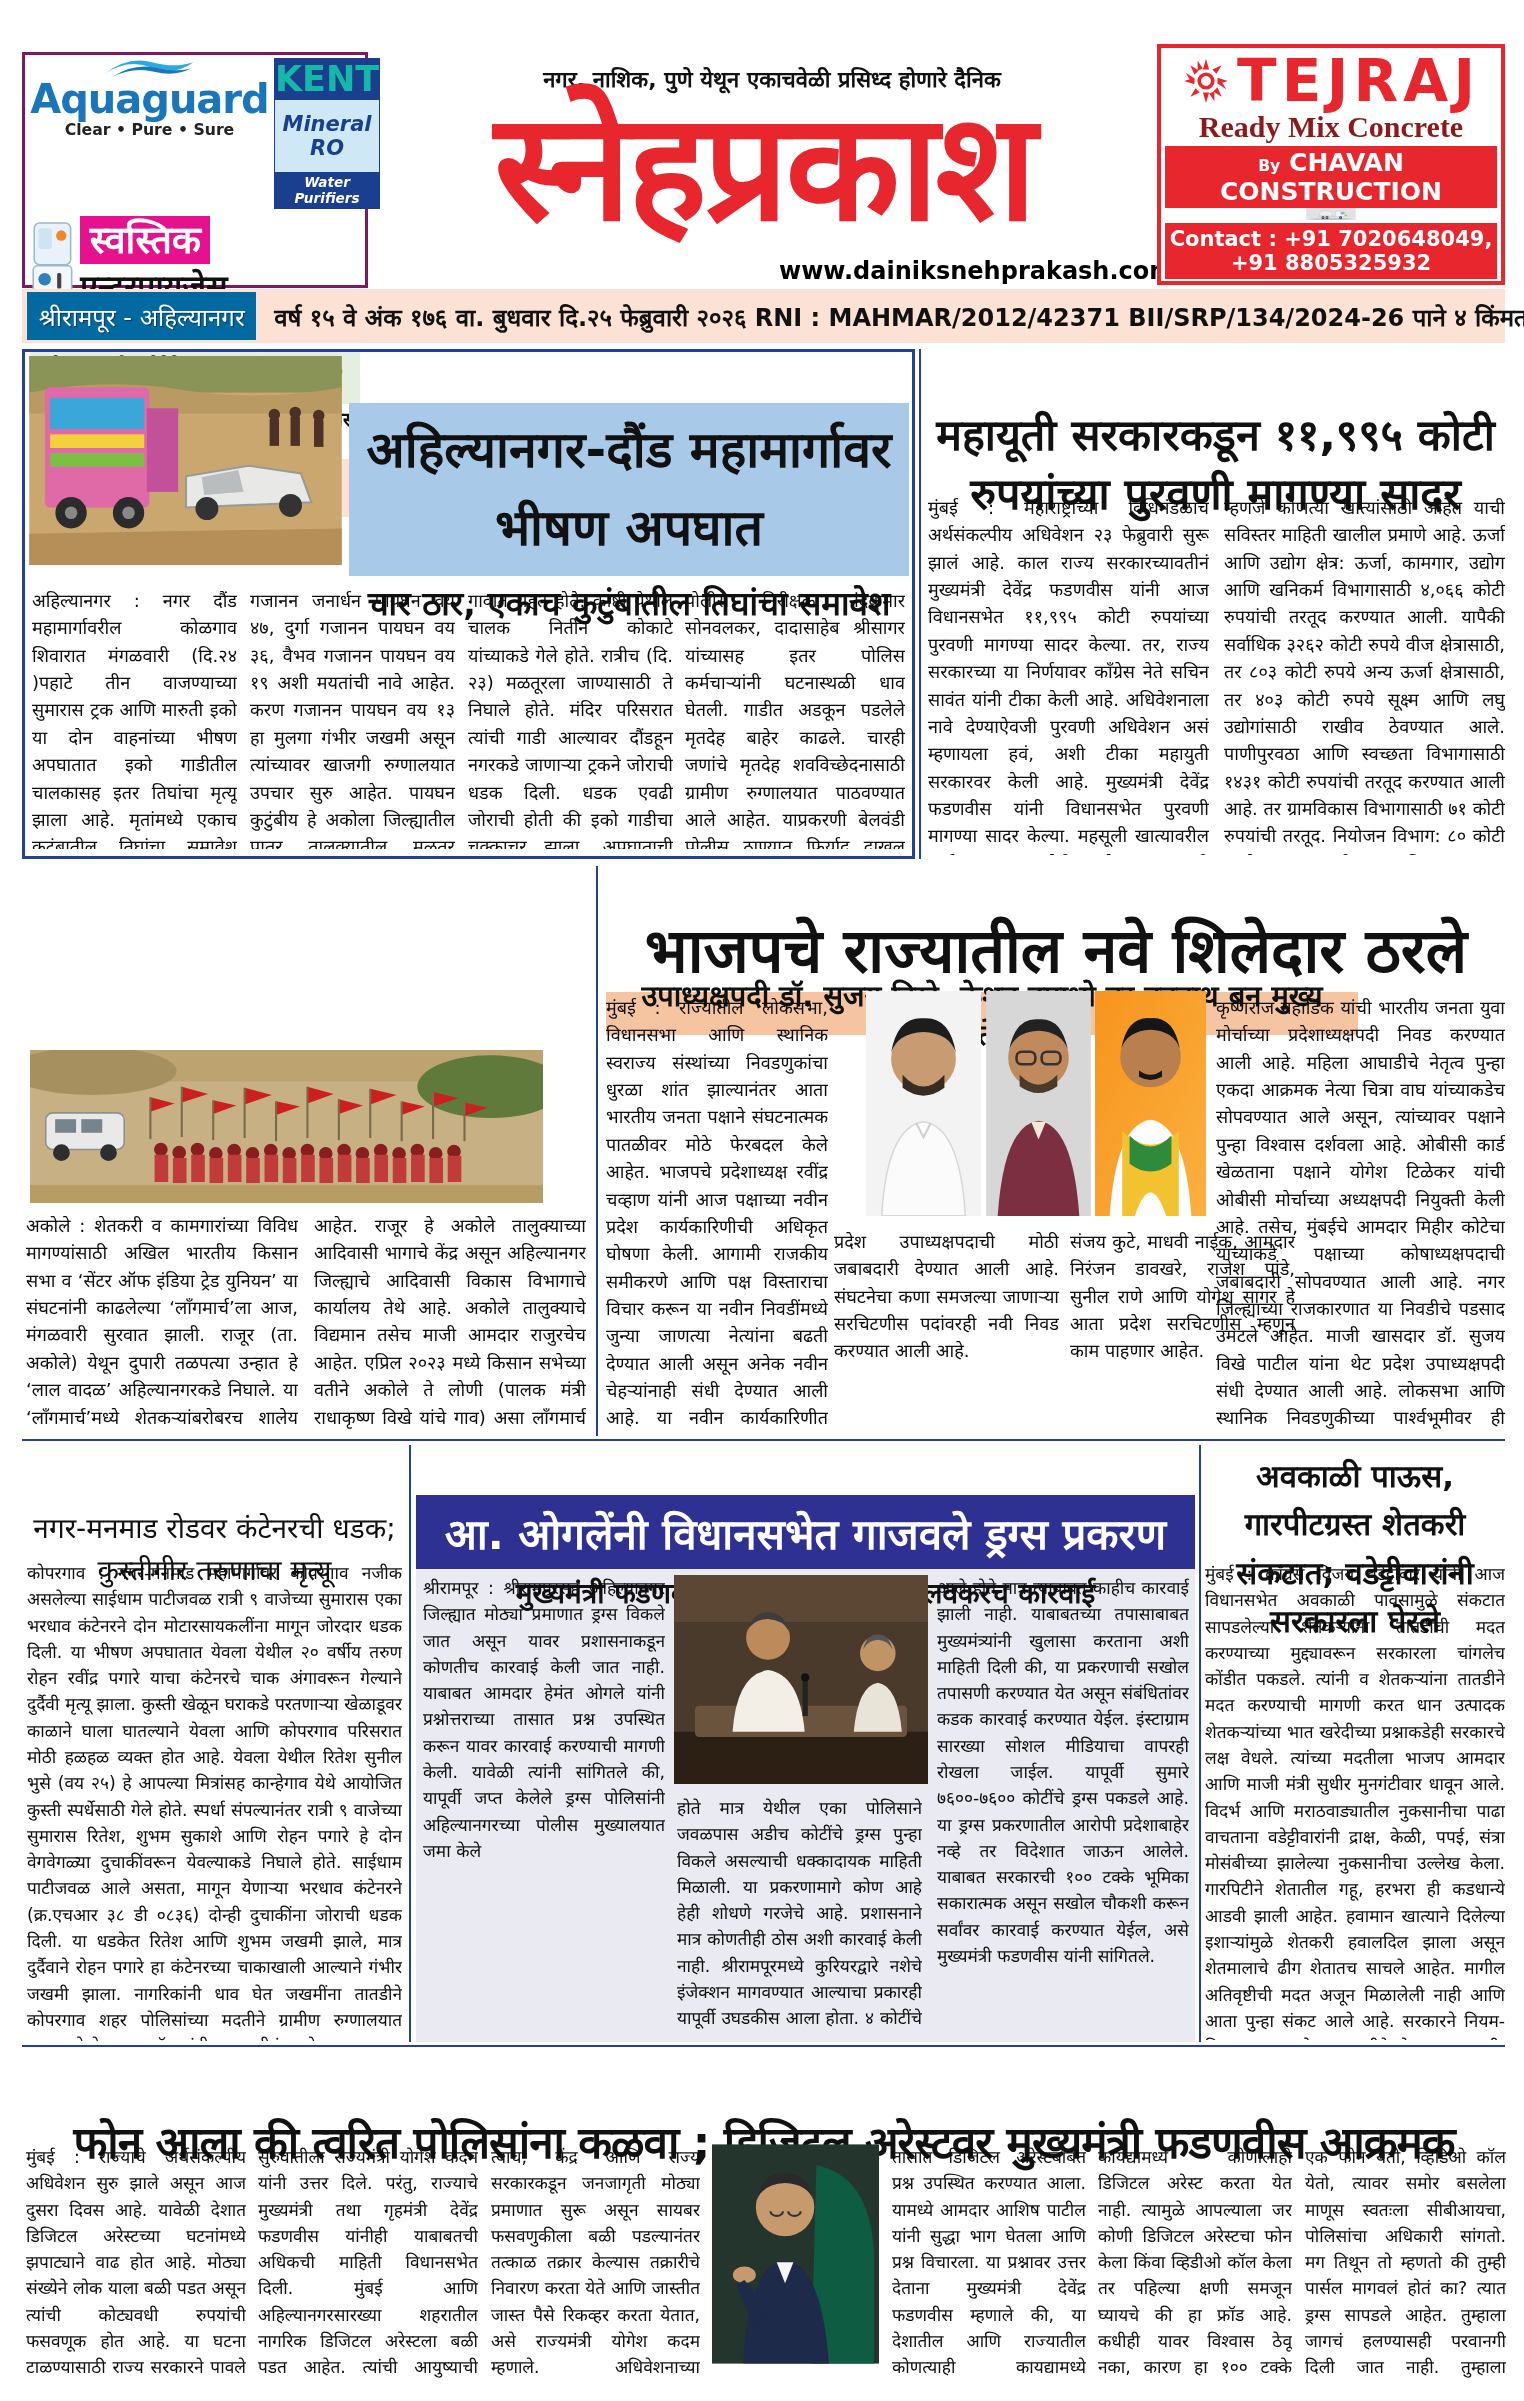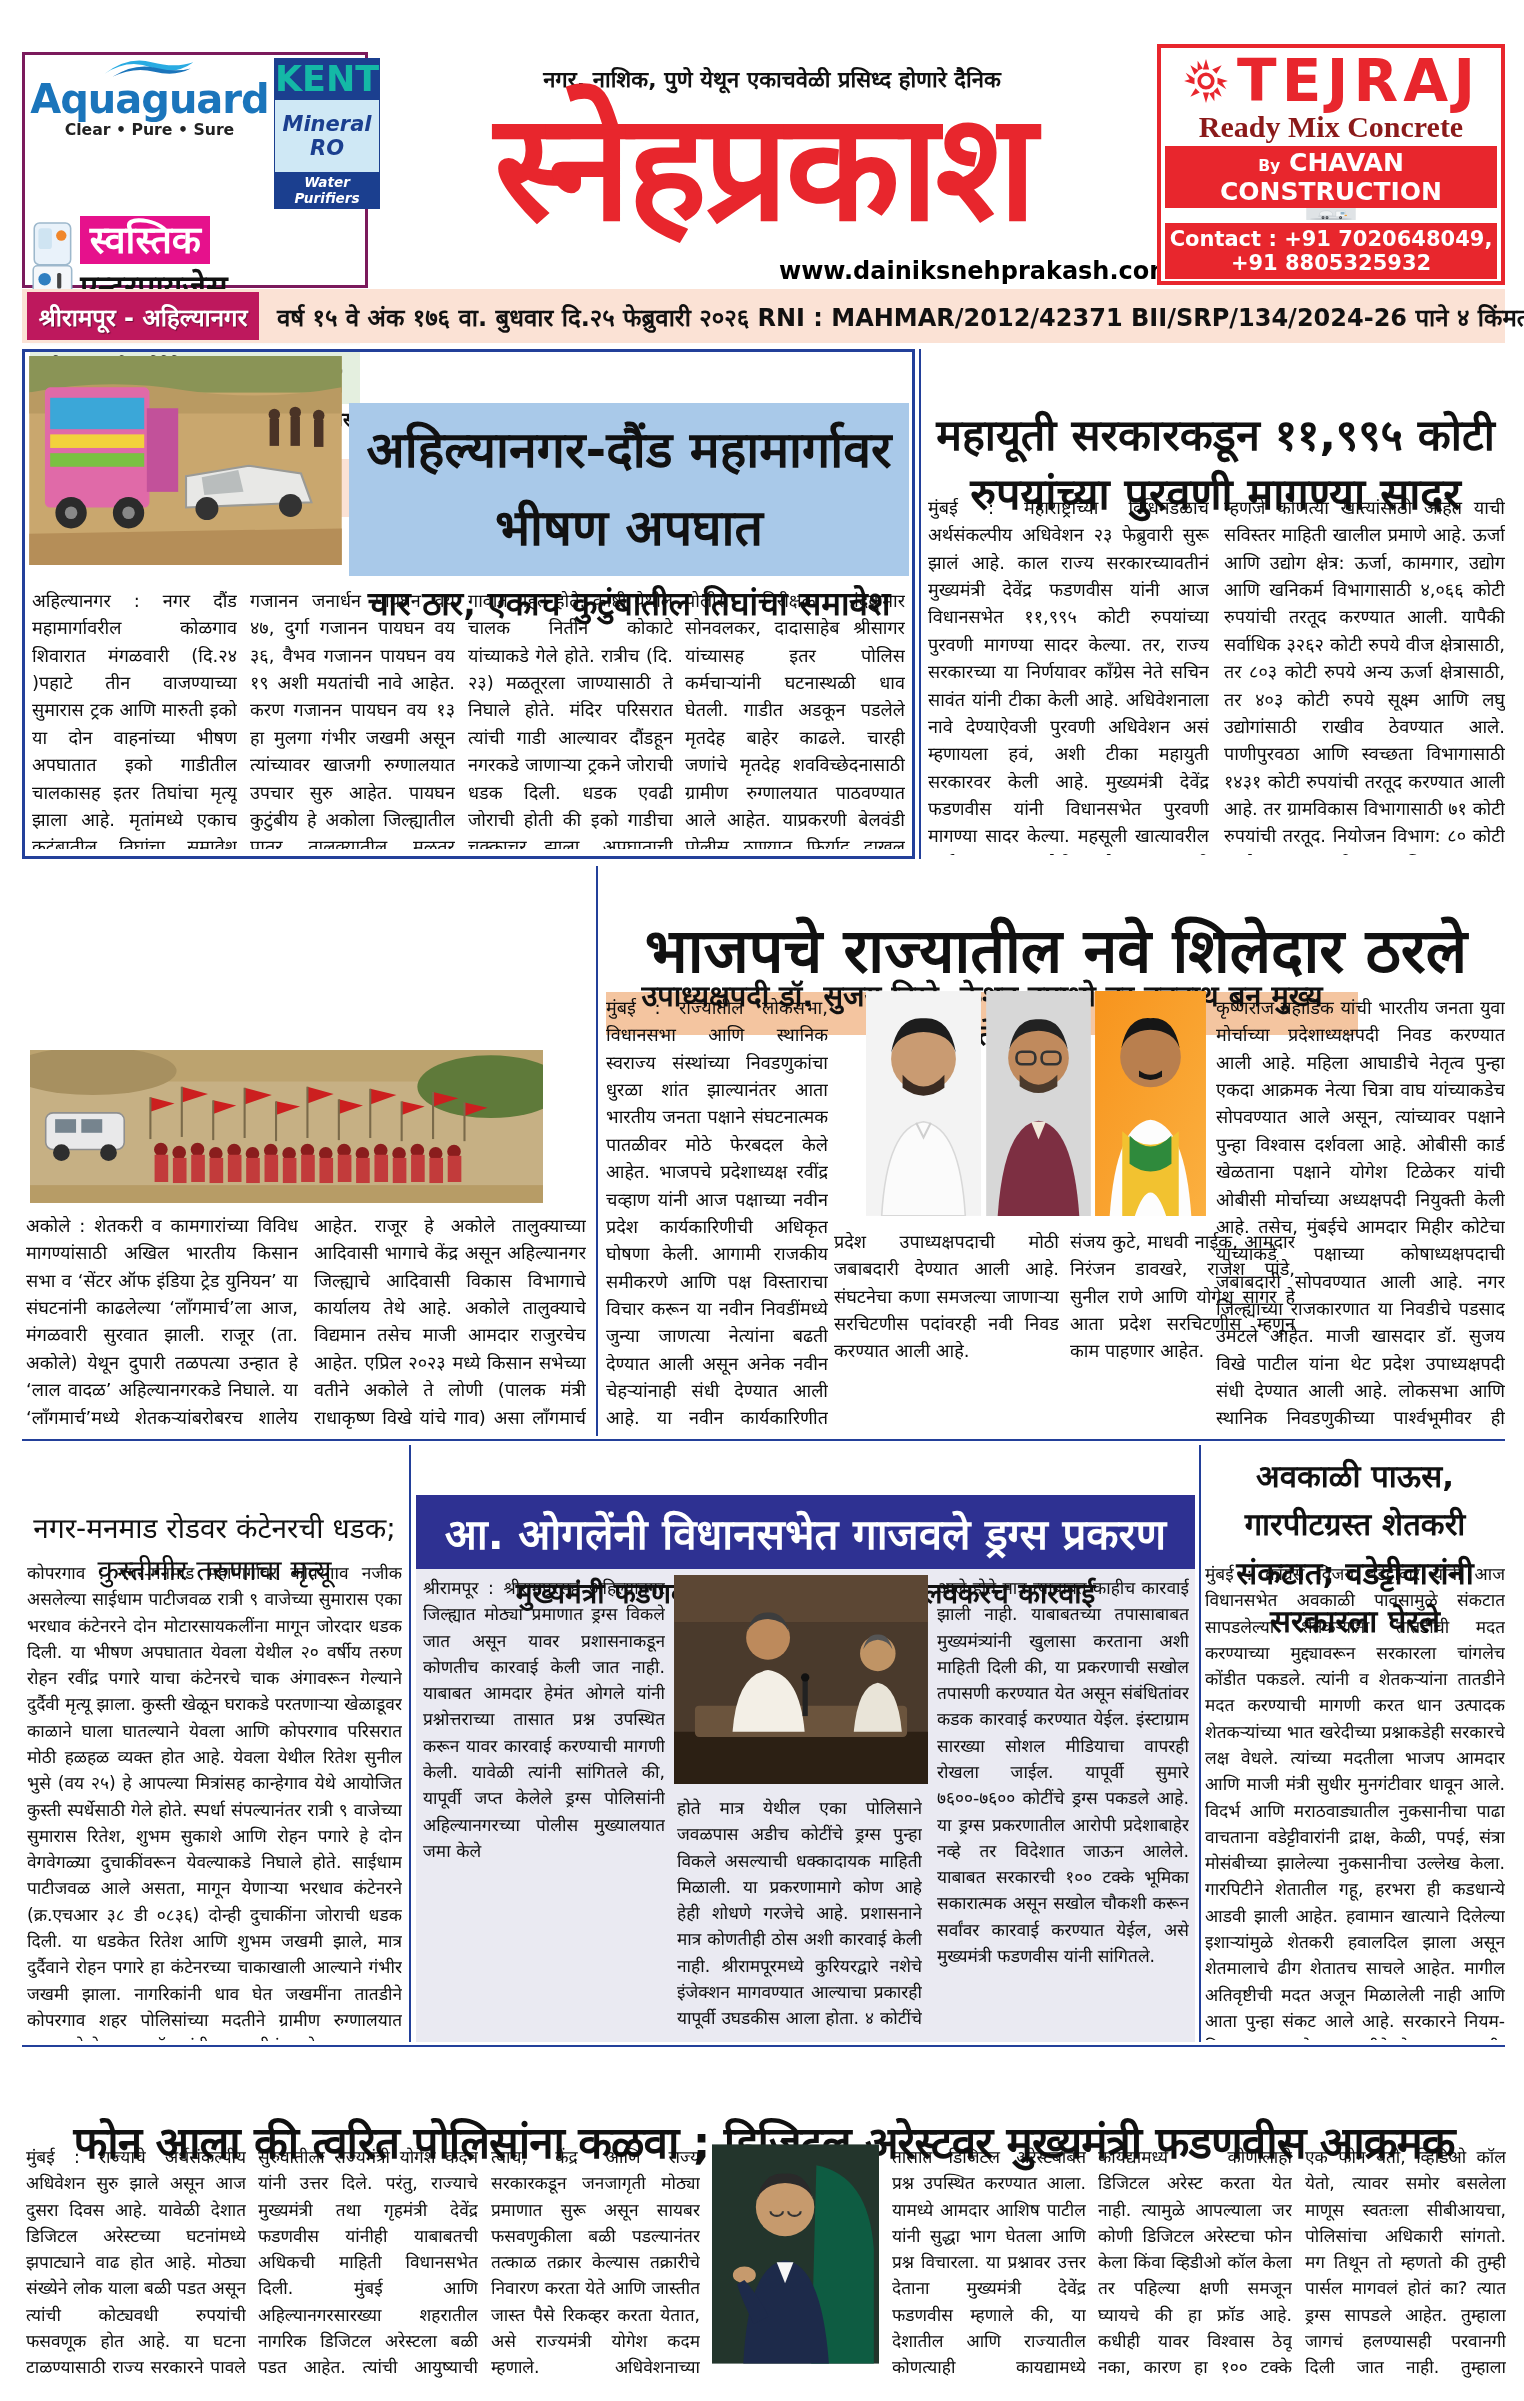--- a/index.html
+++ b/index.html
@@ -34,21 +34,21 @@
   .rmc{color:#8b1a1a;font-size:30px;font-weight:800;font-family:Liberation Serif, serif;line-height:1.1;}
   .byband{background:#e8262d;color:#fff;width:100%;text-align:center;font-weight:800;font-size:25px;padding:2.1px 0;margin-top:3.1px;}
   .byband .by{font-size:15.7px;font-weight:700;}
   .contactband{background:#e8262d;color:#fff;width:100%;text-align:center;font-weight:800;font-size:21px;padding:4.2px 0;margin-top:2.1px;}
   
   .tagline{font-size:22px;font-weight:700;text-align:center;}
   .mast-title{color:#e8262d;font-size:149px;font-weight:800;line-height:0.95;text-align:center;letter-spacing:-3.1px;white-space:nowrap;}
   .website{font-size:24px;font-weight:800;color:#000;}
   
   .datestrip{background:#fbe2d5;display:flex;align-items:center;}
-  .edbox{background:#be185d;color:#fff;font-size:24px;font-weight:700;padding:7.3px 11.5px;margin-left:5.2px;text-shadow:1px 1px 1px rgba(0,0,0,.45);white-space:nowrap;}
+  .edbox{background:#0369a1;color:#fff;font-size:24px;font-weight:400;padding:7.3px 11.5px;margin-left:5.2px;text-shadow:1px 1px 1px rgba(0,0,0,.45);white-space:nowrap;}
   .dateinfo{font-size:24px;font-weight:800;margin-left:18px;white-space:nowrap;}
   
   .acc-box{border:3.1px solid #23409a;box-sizing:border-box;}
   .acc-head{background:#a9c9e9;font-size:50px;font-weight:800;line-height:1.55;}
   .acc-sub{font-size:33px;font-weight:800;}
   .big-head{font-size:43px;font-weight:800;line-height:1.35;}
   .march-head{font-size:49px;font-weight:800;line-height:1.7;}
   .bjp-head{font-size:61px;font-weight:800;}
   .bjp-sub{background:#f4c5a0;font-size:29px;font-weight:800;}
   .kop-head{font-size:28px;font-weight:400;line-height:1.5;}

